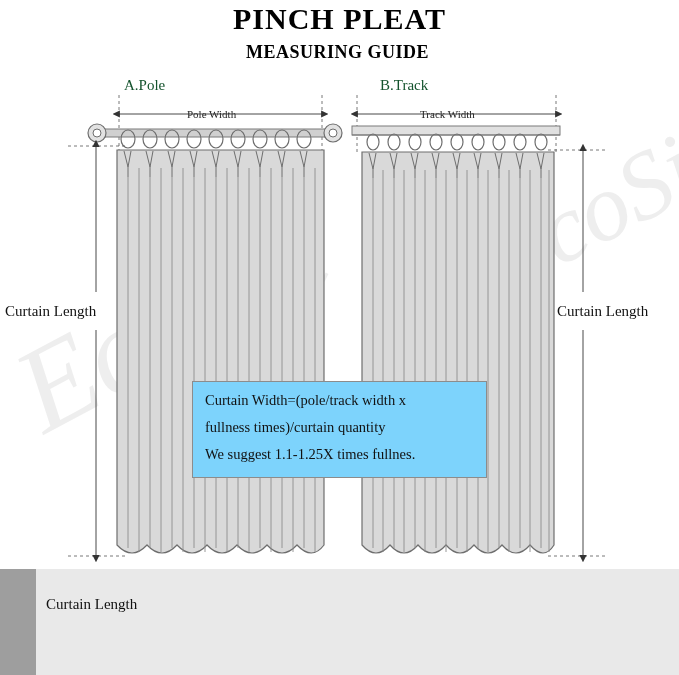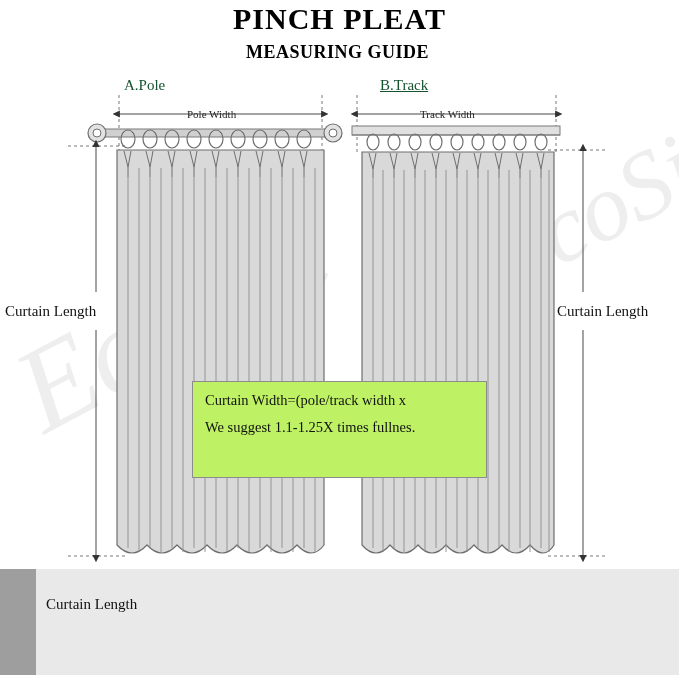--- a/index.html
+++ b/index.html
@@ -44,21 +44,21 @@
   }
 
   
   .panel-caption {
     position: absolute;
     font-size: 15px;
     color: #14532d;
     white-space: nowrap;
   }
   #capA { top: 77px; left: 124px; }
-  #capB { top: 77px; left: 380px; text-decoration: underline; }
+  #capB { top: 77px; left: 380px; }
 
   
   .dim-label {
     position: absolute;
     font-size: 11px;
     color: #222;
     background: #fff;
     padding: 0 4px;
     white-space: nowrap;
   }
@@ -75,21 +75,21 @@
   #lenLeft { top: 303px; left: 5px; }
   #lenRight { top: 303px; left: 557px; }
 
   
   .callout {
     position: absolute;
     left: 192px;
     top: 381px;
     width: 295px;
     height: 97px;
-    background: #bef264;
+    background: #7dd3fc;
     border: 1px solid #8c8c8c;
     box-sizing: border-box;
     padding: 8px 12px;
   }
   .callout p {
     margin: 0 0 6px 0;
     font-size: 14.5px;
     line-height: 1.45;
     color: #111;
   }
@@ -310,20 +310,21 @@
     <g>
       <line x1="548" y1="150" x2="608" y2="150" stroke="#555" stroke-width="0.8" stroke-dasharray="3,3"></line>
       <line x1="548" y1="556" x2="608" y2="556" stroke="#555" stroke-width="0.8" stroke-dasharray="3,3"></line>
       <line x1="583" y1="150" x2="583" y2="292" stroke="#333" stroke-width="0.9" marker-start="url(#arrL)"></line>
       <line x1="583" y1="330" x2="583" y2="556" stroke="#333" stroke-width="0.9" marker-end="url(#arrR)"></line>
     </g>
   </svg>
 
   <div class="callout">
     <p>Curtain Width=(pole/track width x</p>
+    <p>fullness times)/curtain quantity</p>
     <p>We suggest 1.1-1.25X times fullnes.</p>
   </div>
 
   <div class="note-bar">
     <div class="accent"></div>
     <div class="note-title">Curtain Length</div>
   </div>
 
 </div>
 

